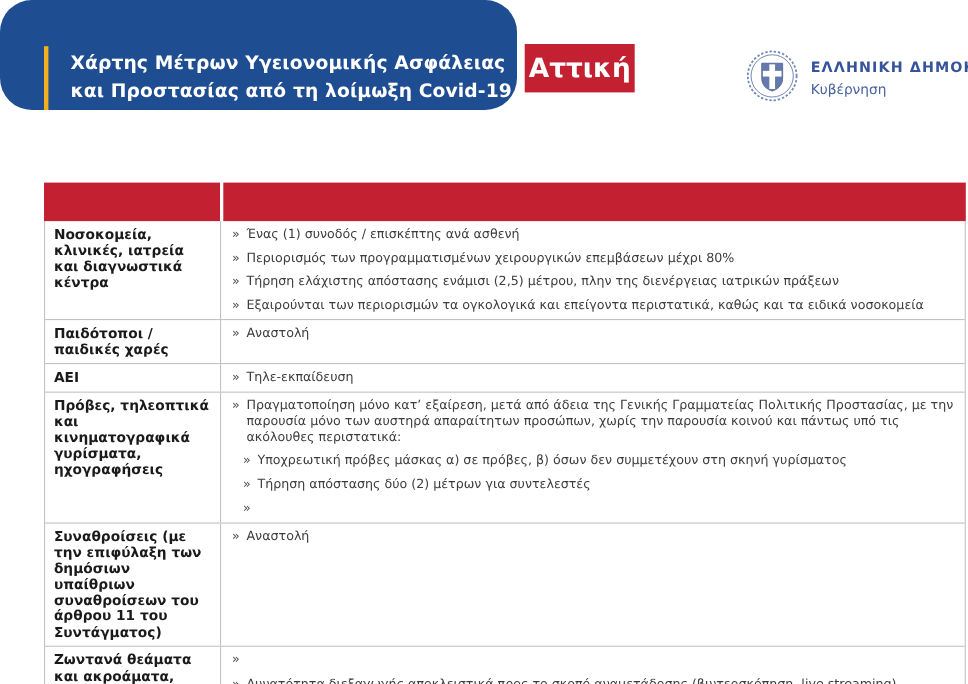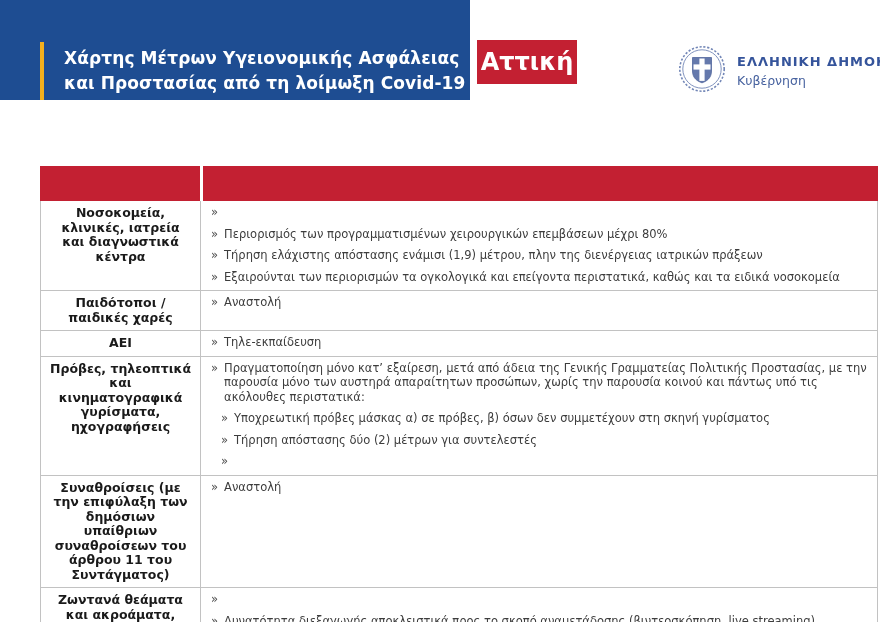--- a/index.html
+++ b/index.html
@@ -14,21 +14,21 @@
   }
   html,body{margin:0;padding:0;background:#fff;}
   .page{
     position:relative;width:880px;height:622px;background:#ffffff;
     font-family:"DejaVu Sans","Liberation Sans",sans-serif;
     overflow:hidden;
   }
   
   .banner{
     position:absolute;left:0;top:0;width:470px;height:100px;
-    background:var(--banner-blue);overflow:hidden;
+    background:var(--banner-blue);overflow:hidden;border-radius:29px;
   }
   .accent-bar{
     position:absolute;left:40px;top:42px;width:4px;height:58px;
     background:var(--accent-yellow);
   }
   .banner-title{
     position:absolute;left:64px;top:46px;color:#ffffff;font-weight:bold;
     font-size:17px;line-height:25px;white-space:nowrap;letter-spacing:0.1px;
   }
   .region-badge{
@@ -53,21 +53,21 @@
   .th-gap{width:3px;background:#ffffff;}
   .th-measures{flex:1;background:var(--brand-red);}
   .tbody{
     border-left:1px solid var(--border-gray);
     border-right:1px solid var(--border-gray);
   }
   .row{display:flex;border-bottom:1px solid var(--border-gray);align-items:stretch;}
   .cat-cell{
     width:160px;flex:0 0 160px;box-sizing:border-box;
     padding:5px 8px;border-right:1px solid var(--border-gray);
-    font-weight:bold;font-size:12.5px;line-height:14.5px;color:var(--label-color);text-align:center;
+    font-weight:bold;font-size:12.5px;line-height:14.5px;color:var(--label-color);
   }
   .measures-cell{
     flex:1;box-sizing:border-box;padding:4px 10px 6px;
     font-size:11.5px;line-height:14.5px;color:var(--text-color);
   }
   .measure{display:flex;gap:6px;}
   .measure + .measure{margin-top:7px;}
   .measure.lvl2{margin-left:10px;}
   .bullet{color:#4d4d4d;flex:0 0 auto;}
 </style>
@@ -107,28 +107,29 @@
       <div class="th-cat"></div>
       <div class="th-gap"></div>
       <div class="th-measures"></div>
     </div>
     <div class="tbody">
         <div class="row">
           <div class="cat-cell">Νοσοκομεία, κλινικές, ιατρεία και διαγνωστικά κέντρα</div>
           <div class="measures-cell">
             <div class="measure lvl1">
               <span class="bullet">»</span>
+              <span>Ένας (1) συνοδός / επισκέπτης ανά ασθενή</span>
             </div>
             <div class="measure lvl1">
               <span class="bullet">»</span>
               <span>Περιορισμός των προγραμματισμένων χειρουργικών επεμβάσεων μέχρι 80%</span>
             </div>
             <div class="measure lvl1">
               <span class="bullet">»</span>
-              <span>Τήρηση ελάχιστης απόστασης ενάμισι (1,9) μέτρου, πλην της διενέργειας ιατρικών πράξεων</span>
+              <span>Τήρηση ελάχιστης απόστασης ενάμισι (2,5) μέτρου, πλην της διενέργειας ιατρικών πράξεων</span>
             </div>
             <div class="measure lvl1">
               <span class="bullet">»</span>
               <span>Εξαιρούνται των περιορισμών τα ογκολογικά και επείγοντα περιστατικά, καθώς και τα ειδικά νοσοκομεία</span>
             </div>
           </div>
         </div>
         <div class="row">
           <div class="cat-cell">Παιδότοποι / παιδικές χαρές</div>
           <div class="measures-cell">

